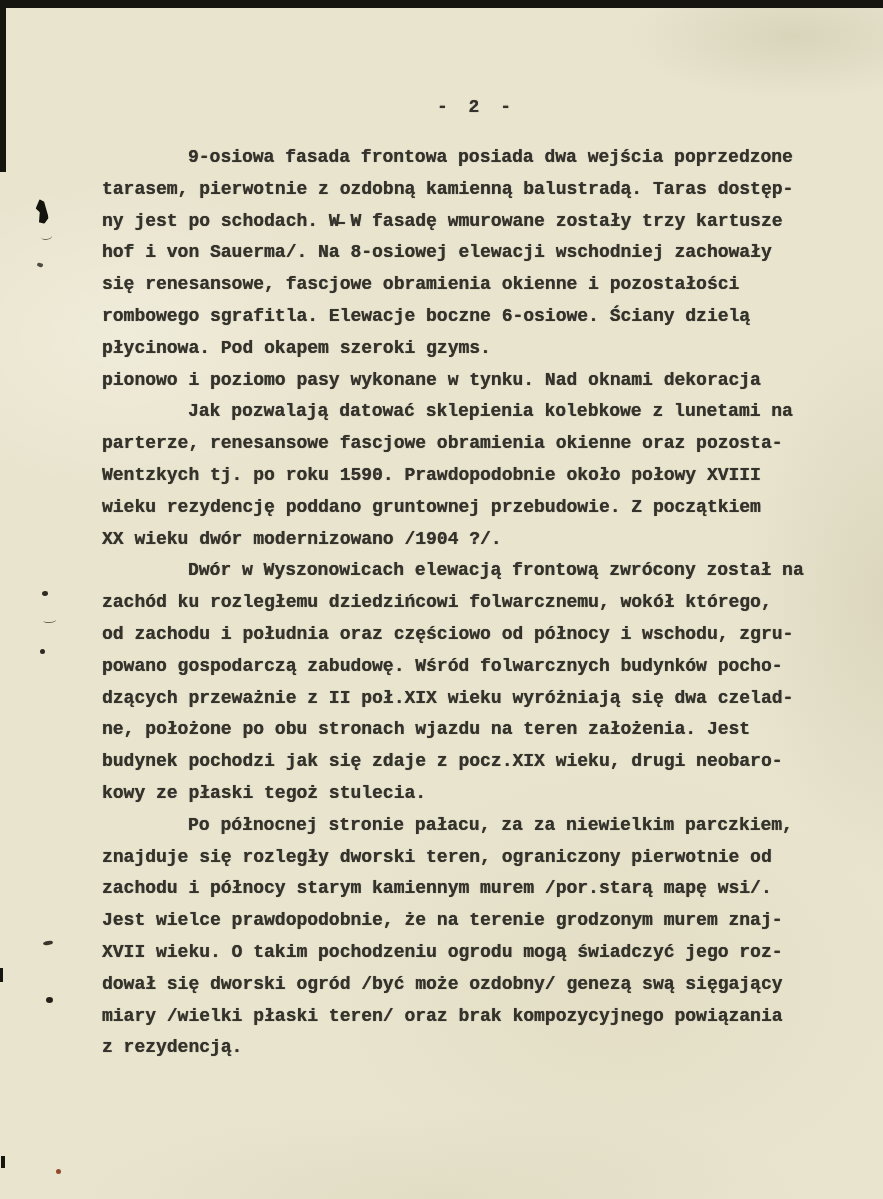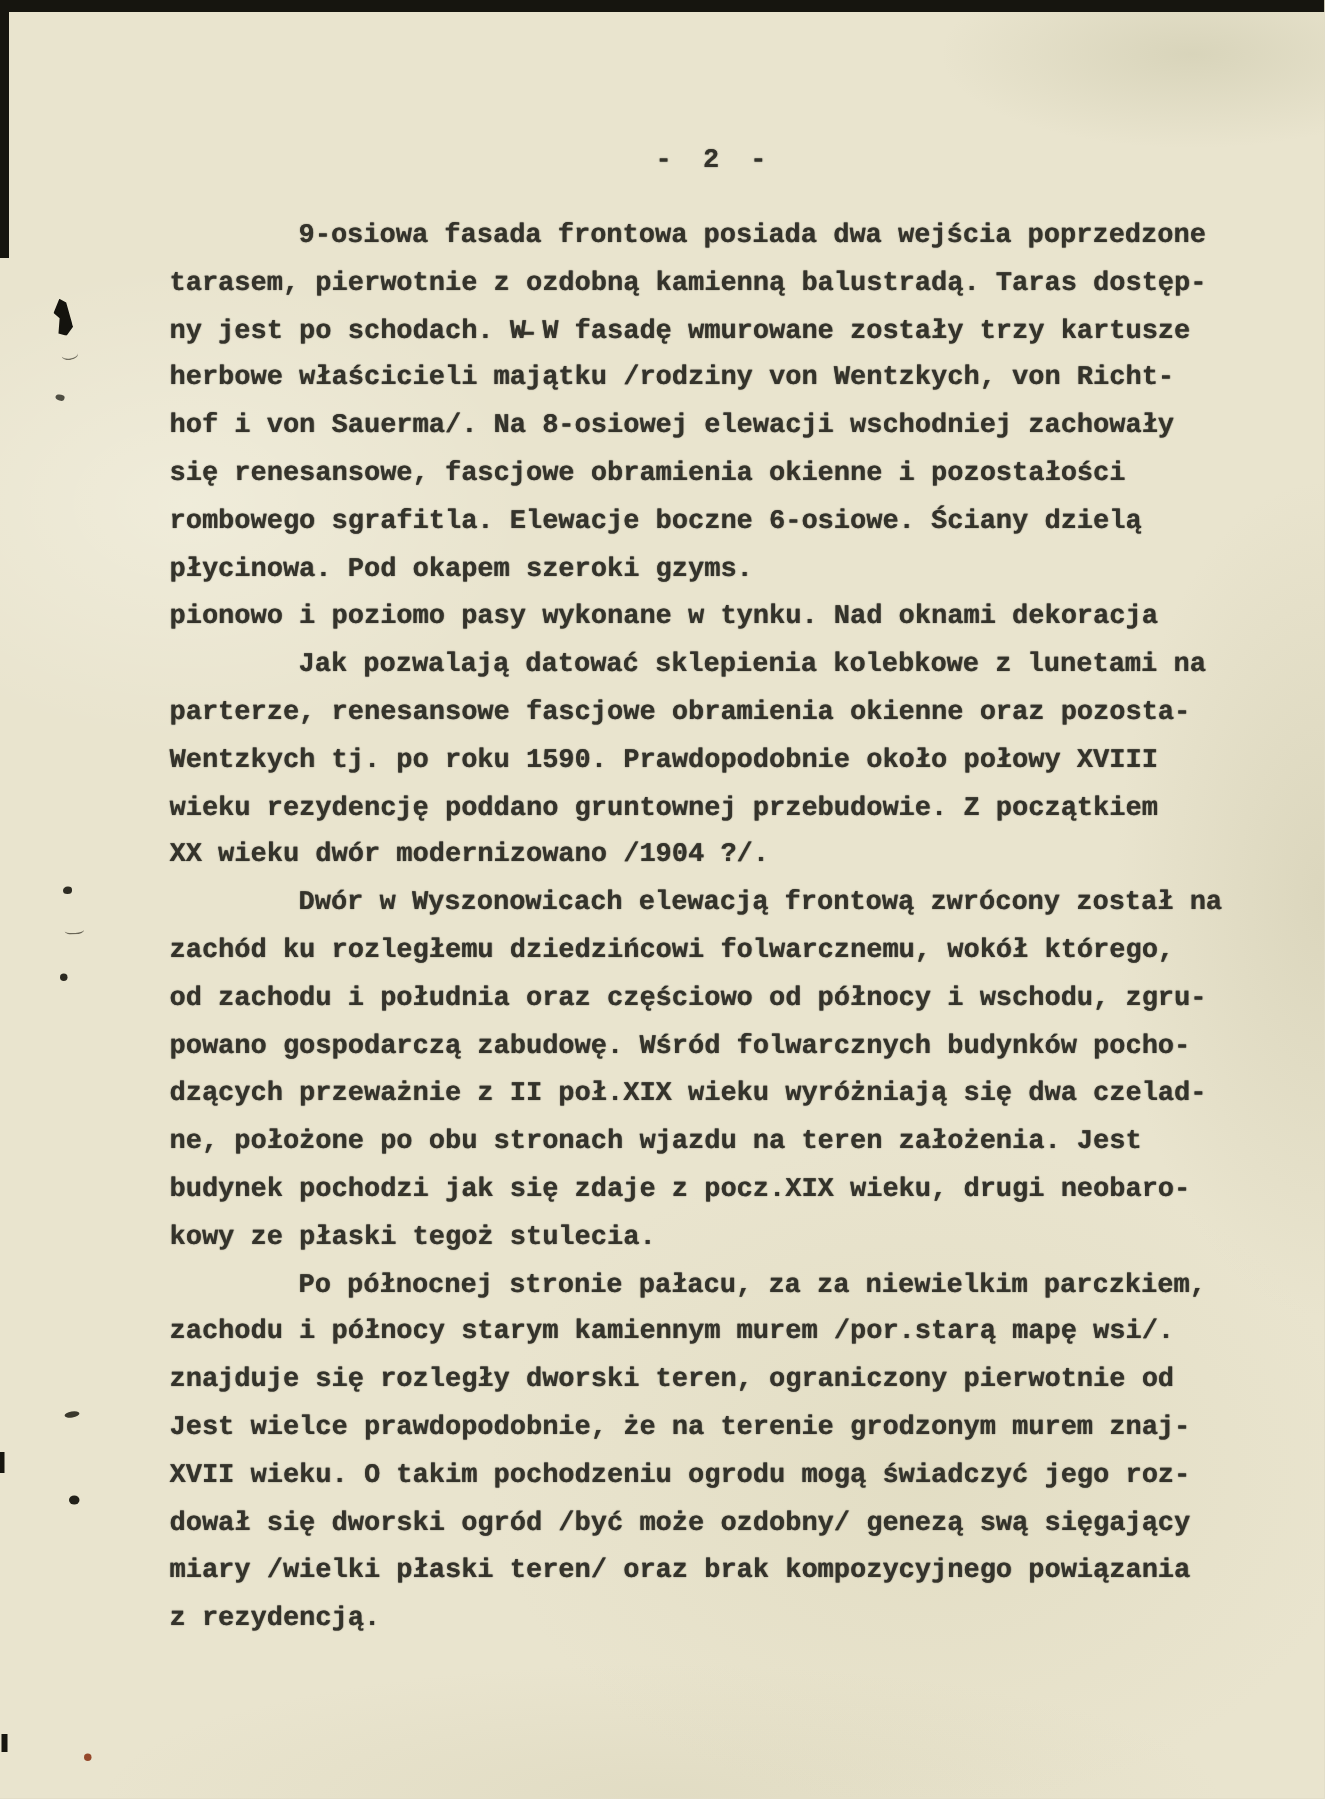--- a/index.html
+++ b/index.html
@@ -54,21 +54,21 @@
   .mark-red-speck { left:56px; top:1169px; width:5px; height:5px; background:#95492b; border-radius:50%; }
 
   
   .page-number {
     position:absolute; left:437px; top:97px;
     font-size:18px; font-weight:bold; letter-spacing:5px;
     color:var(--ink);
     text-shadow: 0 0 0.8px rgba(40,38,32,0.85);
   }
   .text-block {
-    position:absolute; left:113px; top:142px; width:710px;
+    position:absolute; left:102px; top:142px; width:710px;
     font-size:18px; font-weight:bold; line-height:31.8px;
     color:var(--ink);
     text-shadow: 0 0 0.8px rgba(40,38,32,0.8), 0.4px 0.3px 0 rgba(40,38,32,0.25);
   }
   .line { white-space: pre; height:31.8px; }
   .line.indent { padding-left: 86px; }
 </style>
 </head>
 <body>
 
@@ -89,21 +89,20 @@
   <div class="mark mark-dot-4"></div>
   <div class="mark mark-red-speck"></div>
 
   <div class="page-number">- 2 -</div>
 
   <div class="text-block">
 
     <div class="line indent">9-osiowa fasada frontowa posiada dwa wejścia poprzedzone</div>
     <div class="line">tarasem, pierwotnie z ozdobną kamienną balustradą. Taras dostęp-</div>
     <div class="line">ny jest po schodach. W̶ W fasadę wmurowane zostały trzy kartusze</div>
-    <div class="line">herbowe właścicieli majątku /rodziny von Wentzkych, von Richt-</div>
     <div class="line">hof i von Sauerma/. Na 8-osiowej elewacji wschodniej zachowały</div>
     <div class="line">się renesansowe, fascjowe obramienia okienne i pozostałości</div>
     <div class="line">rombowego sgrafitla. Elewacje boczne 6-osiowe. Ściany dzielą</div>
     <div class="line">płycinowa. Pod okapem szeroki gzyms.</div>
     <div class="line">pionowo i poziomo pasy wykonane w tynku. Nad oknami dekoracja</div>
 
     <div class="line indent">Jak pozwalają datować sklepienia kolebkowe z lunetami na</div>
     <div class="line">parterze, renesansowe fascjowe obramienia okienne oraz pozosta-</div>
     <div class="line">Wentzkych tj. po roku 1590. Prawdopodobnie około połowy XVIII</div>
     <div class="line">wieku rezydencję poddano gruntownej przebudowie. Z początkiem</div>
@@ -112,22 +111,22 @@
     <div class="line indent">Dwór w Wyszonowicach elewacją frontową zwrócony został na</div>
     <div class="line">zachód ku rozległemu dziedzińcowi folwarcznemu, wokół którego,</div>
     <div class="line">od zachodu i południa oraz częściowo od północy i wschodu, zgru-</div>
     <div class="line">powano gospodarczą zabudowę. Wśród folwarcznych budynków pocho-</div>
     <div class="line">dzących przeważnie z II poł.XIX wieku wyróżniają się dwa czelad-</div>
     <div class="line">ne, położone po obu stronach wjazdu na teren założenia. Jest</div>
     <div class="line">budynek pochodzi jak się zdaje z pocz.XIX wieku, drugi neobaro-</div>
     <div class="line">kowy ze płaski tegoż stulecia.</div>
 
     <div class="line indent">Po północnej stronie pałacu, za za niewielkim parczkiem,</div>
+    <div class="line">znajduje się rozległy dworski teren, ograniczony pierwotnie od</div>
     <div class="line">zachodu i północy starym kamiennym murem /por.starą mapę wsi/.</div>
-    <div class="line">znajduje się rozległy dworski teren, ograniczony pierwotnie od</div>
     <div class="line">Jest wielce prawdopodobnie, że na terenie grodzonym murem znaj-</div>
     <div class="line">XVII wieku. O takim pochodzeniu ogrodu mogą świadczyć jego roz-</div>
     <div class="line">dował się dworski ogród /być może ozdobny/ genezą swą sięgający</div>
     <div class="line">miary /wielki płaski teren/ oraz brak kompozycyjnego powiązania</div>
     <div class="line">z rezydencją.</div>
   </div>
 
 </div>
 
 </body></html>

